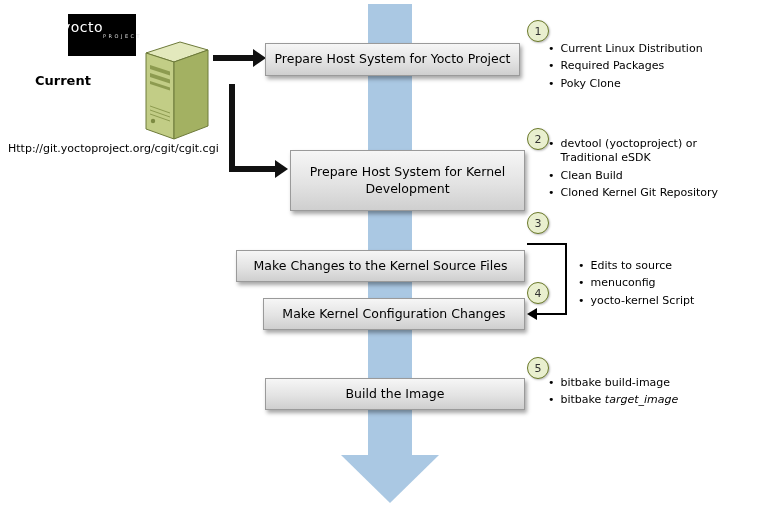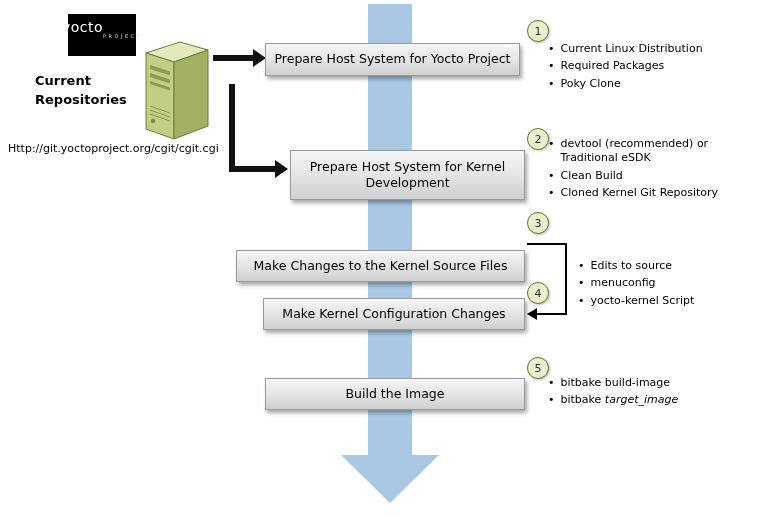--- a/index.html
+++ b/index.html
@@ -75,35 +75,34 @@
       <rect x="12" y="41" width="20" height="3" fill="#8d9b50" transform="skewY(18)"></rect>
       <circle cx="15" cy="85" r="2.2" fill="#7c8a42"></circle>
       <line x1="12" y1="70" x2="32" y2="77" stroke="#8d9b50" stroke-width="1"></line>
       <line x1="12" y1="74" x2="32" y2="81" stroke="#8d9b50" stroke-width="1"></line>
       <line x1="12" y1="78" x2="32" y2="85" stroke="#8d9b50" stroke-width="1"></line>
     </svg>
   </div>
 
   <div class="src-label">
     <div>Current</div>
-    <div>Repositories</div>
   </div>
   <div class="src-url">Http://git.yoctoproject.org/cgit/cgit.cgi</div>
 
   <div class="blk-seg" style="left:213px; top:55px; width:42px; height:6px;"></div>
   <div class="blk-head-right" style="left:253px; top:49px;"></div>
 
   <div class="blk-seg" style="left:229px; top:84px; width:6px; height:88px;"></div>
   <div class="blk-seg" style="left:229px; top:166px; width:48px; height:6px;"></div>
   <div class="blk-head-right" style="left:275px; top:160px;"></div>
 
   <div class="step-box" style="left:265px; top:43px; width:255px; height:33px;">
     <span>Prepare Host System for Yocto Project</span>
   </div>
-  <div class="step-box" style="left:290px; top:150px; width:235px; height:50px;">
+  <div class="step-box" style="left:290px; top:150px; width:235px; height:61px;">
     <span>Prepare Host System for Kernel Development</span>
   </div>
   <div class="step-box" style="left:236px; top:228px; width:289px; height:32px;margin-top:22px;">
     <span>Make Changes to the Kernel Source Files</span>
   </div>
   <div class="step-box" style="left:263px; top:298px; width:262px; height:32px;">
     <span>Make Kernel Configuration Changes</span>
   </div>
   <div class="step-box" style="left:265px; top:378px; width:260px; height:32px;">
     <span>Build the Image</span>
@@ -126,21 +125,21 @@
       </div>
     <div class="bi">
         <span class="dot">•</span>
         <span>Poky Clone</span>
       </div>
   </div>
 
   <div class="bullets" style="left:548px; top:137px; width:185px;">
     <div class="bi">
         <span class="dot">•</span>
-        <span>devtool (recommended) or Traditional eSDK</span>
+        <span>devtool (yoctoproject) or Traditional eSDK</span>
       </div>
     <div class="bi">
         <span class="dot">•</span>
         <span>Clean Build</span>
       </div>
     <div class="bi">
         <span class="dot">•</span>
         <span>Cloned Kernel Git Repository</span>
       </div>
   </div>

